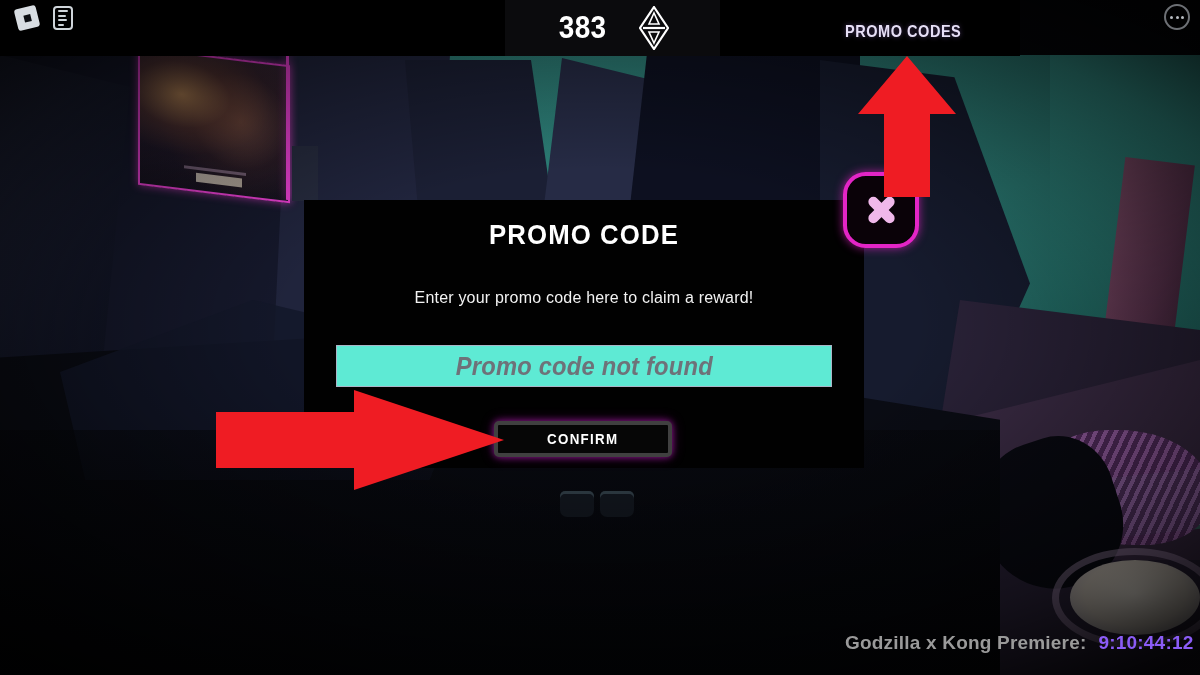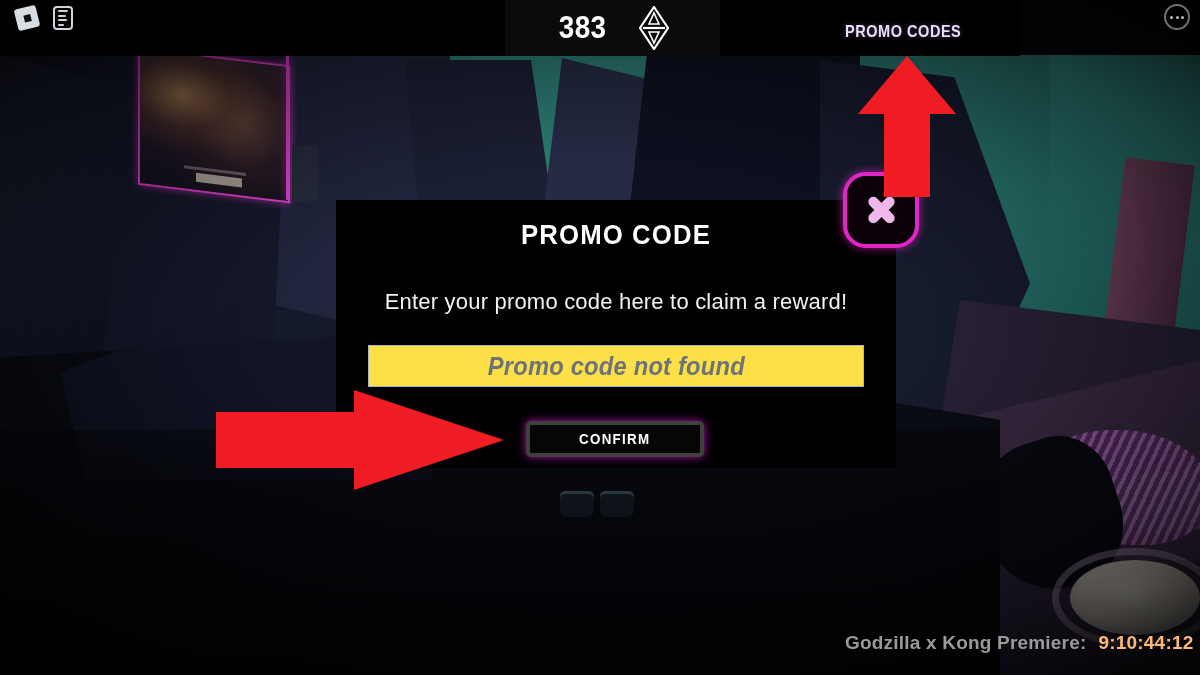--- a/index.html
+++ b/index.html
@@ -155,34 +155,34 @@
   }
   .more-btn {
     position:absolute; left:1164px; top:4px; width:26px; height:26px;
     border:2px solid #6d7075; border-radius:50%;
     display:flex; align-items:center; justify-content:center; gap:2.5px;
   }
   .more-btn i { width:3px; height:3px; border-radius:50%; background:#b8bcc2; display:block; }
 
   
   .modal {
-    position:absolute; left:336px; top:200px; width:560px; height:268px;
+    position:absolute; left:304px; top:200px; width:560px; height:268px;
     background:#010101; z-index:30;
   }
   .modal-title {
     text-align:center; color:#fff; font-size:28px; font-weight:bold;
     letter-spacing:1.2px; margin-top:19px; transform:scaleX(.92);
   }
   .modal-sub {
-    text-align:center; color:#f2f2f2; font-size:22px; margin-top:38px;
+    text-align:center; color:#f2f2f2; font-size:16px; margin-top:38px;
     font-weight:400; letter-spacing:.2px;
   }
   .code-input {
     position:absolute; left:32px; top:145px; width:496px; height:42px;
-    background:#fde047; border:1px solid #aab6c8;
+    background:#5eead4; border:1px solid #aab6c8;
     display:flex; align-items:center; justify-content:center;
   }
   .code-input span {
     color:#6e7279; font-size:25px; font-weight:bold; font-style:italic;
     letter-spacing:.2px; transform:scaleX(.95);
   }
   .confirm-btn {
     position:absolute; left:190px; top:221px; width:178px; height:36px;
     background:#060606; border:4px solid #404040; border-radius:5px;
     box-shadow:0 0 7px rgba(231,34,231,.55), 0 0 14px rgba(231,34,231,.25);
@@ -214,21 +214,21 @@
   .arrow { position:absolute; z-index:40; }
   .arrow-up { left:856px; top:52px; width:102px; height:145px; }
   .arrow-right { left:216px; top:390px; width:290px; height:100px; }
 
   
   .timer {
     position:absolute; left:845px; top:632px; z-index:25;
     display:flex; align-items:baseline; gap:12px;
     color:#9a9a9a; font-size:19px; font-weight:bold; letter-spacing:.2px;
   }
-  .timer .t-val { color:#fdba74; }
+  .timer .t-val { color:#8b5cf6; }
 </style>
 </head>
 <body>
 
 <div id="stage">
 
   <div class="scene">
     <div class="sky-teal"></div>
     <div class="teal-b"></div>
     <div class="poly p1"></div>

